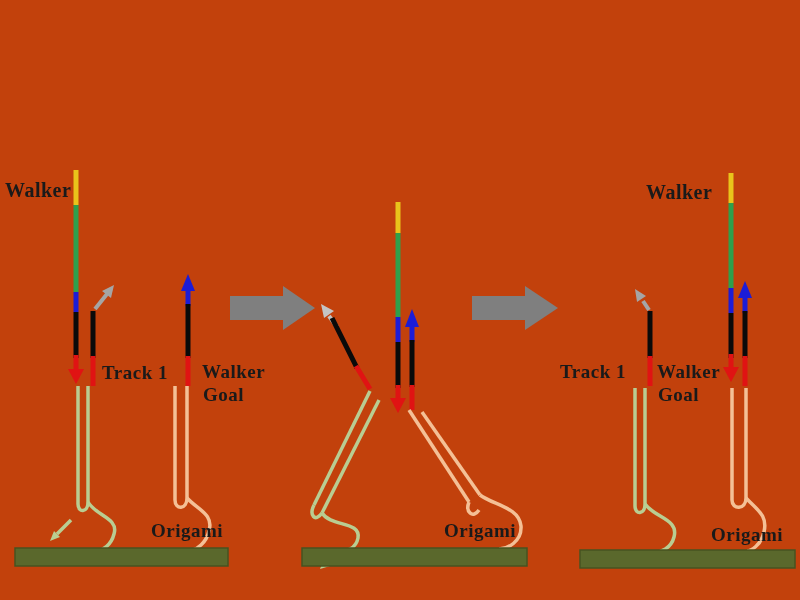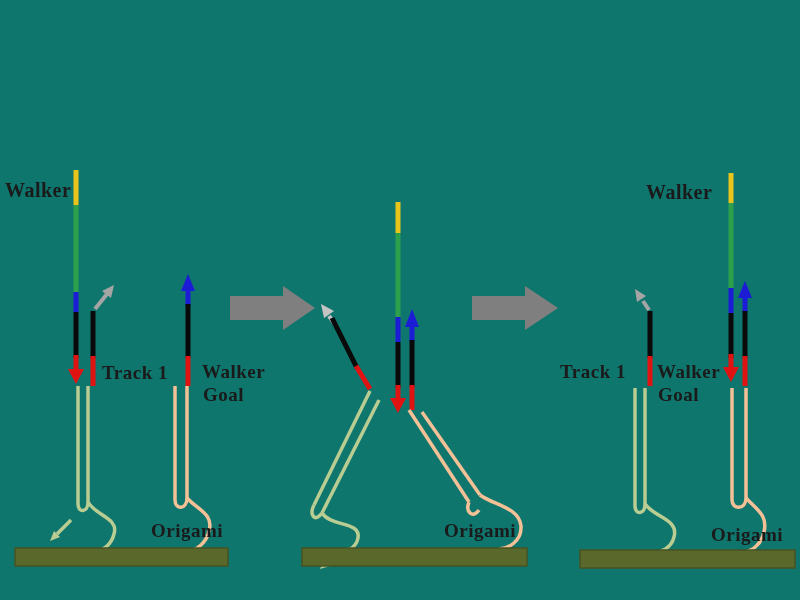--- a/index.html
+++ b/index.html
@@ -1,16 +1,16 @@
 <!DOCTYPE html>
 <html><head>
 <meta charset="utf-8">
 <style>
   html,body{margin:0;padding:0;background:#ffffff;}
-  .canvas{position:relative;width:800px;height:600px;background:#0f766e;overflow:hidden;}
+  .canvas{position:relative;width:800px;height:600px;background:#c2410c;overflow:hidden;}
   svg{position:absolute;left:0;top:0;}
   text{fill:#1a1a1a;font-family:"Liberation Serif", serif;font-weight:bold;}
   .lbl-lg{font-size:20px;letter-spacing:0.5px;}
   .lbl{font-size:19px;letter-spacing:0.5px;}
   line,path{fill:none;}
 </style>
 </head>
 <body>
 
 <div class="canvas">

